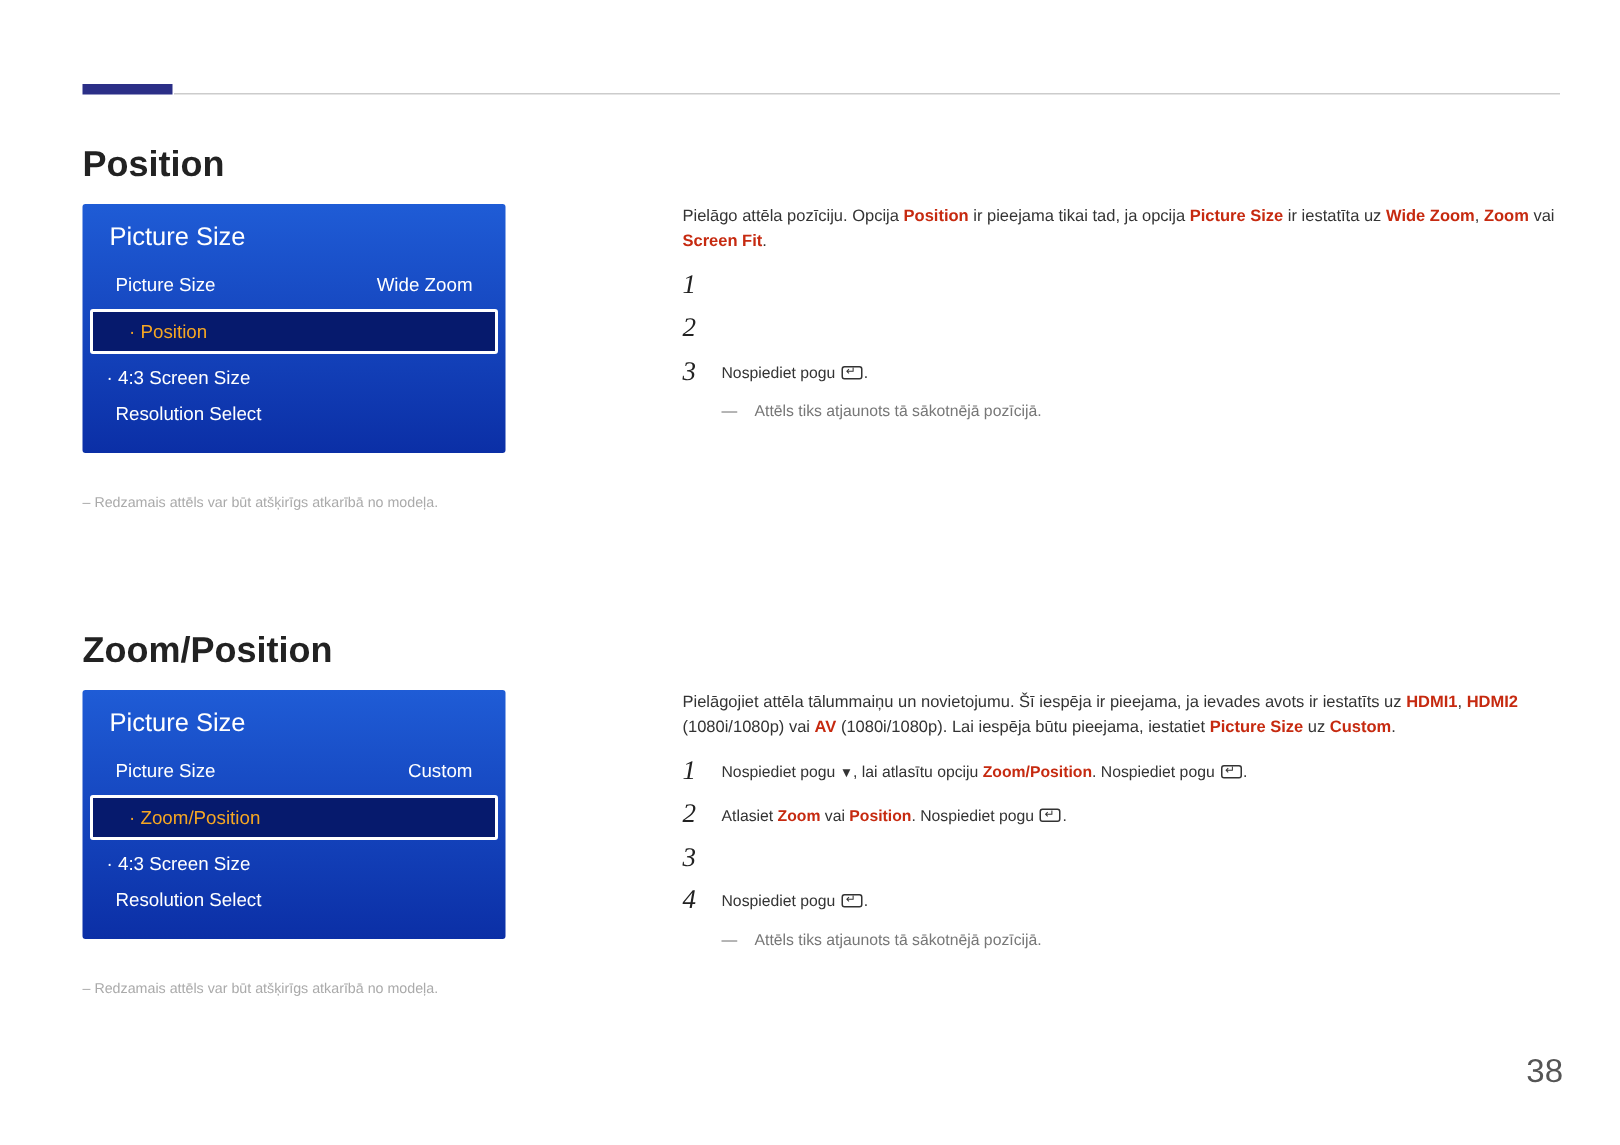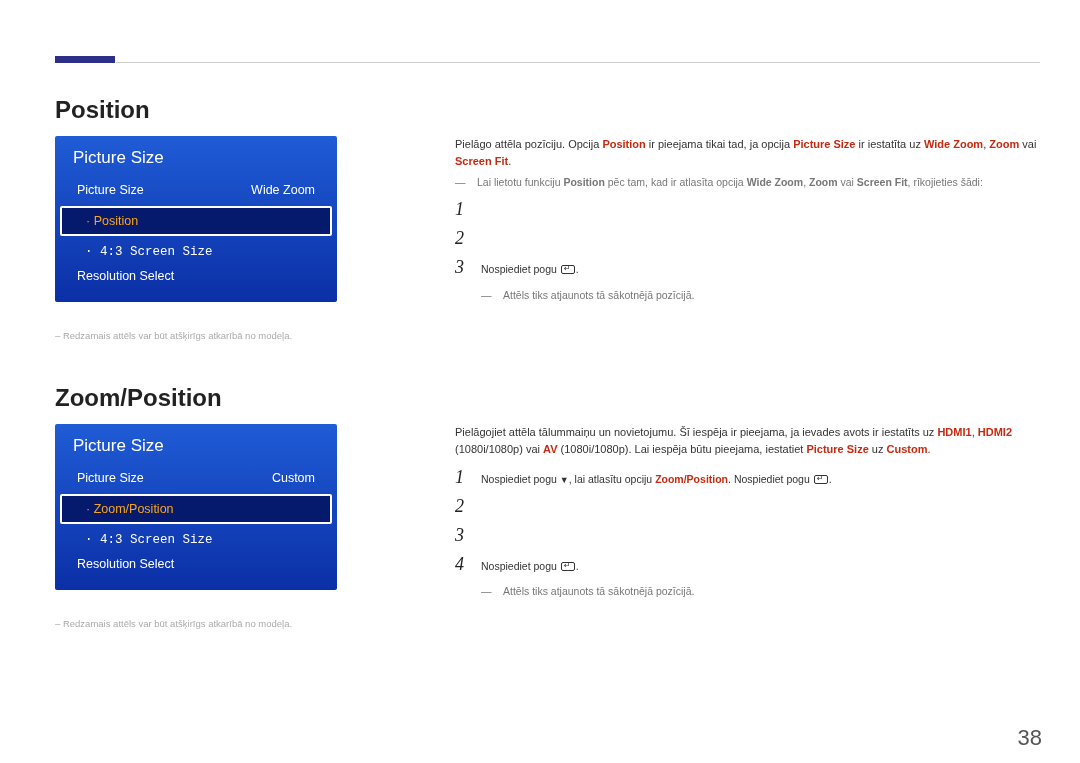--- a/index.html
+++ b/index.html
@@ -28,21 +28,21 @@
     height: 1px;
     border-top: 1px solid #ccc;
   }
   .section-heading {
     font-size: 24px;
     font-weight: 600;
     color: #222;
     margin-bottom: 12px;
   }
   .section1 { position: absolute; top: 96px; left: 55px; right: 40px; }
-  .section2 { position: absolute; top: 384px; left: 55px; right: 40px; }
+  .section2 { position: absolute; top: 420px; left: 55px; right: 40px; }
   .left-col { width: 295px; float: left; }
   .right-col { margin-left: 400px; }
   .menu-panel {
     width: 282px;
     background: linear-gradient(180deg, #1f5cd6 0%, #0b2fa6 100%);
     border-radius: 2px;
     color: #fff;
     font-size: 13px;
     padding-bottom: 14px;
   }
@@ -50,21 +50,21 @@
     padding: 12px 18px 10px;
     font-size: 17px;
     font-weight: 400;
   }
   .menu-row {
     display: flex;
     justify-content: space-between;
     padding: 5px 22px;
     font-size: 12.5px;
   }
-  .menu-row.indent { padding-left: 30px; font-family: Liberation Mono, monospace; }
+  .menu-row.indent { padding-left: 16px; }
   .menu-row .dot::before { content: "· "; }
   .menu-row.highlight {
     margin: 4px 5px;
     padding: 6px 24px;
     background: #061a6d;
     border: 2px solid #fff;
     border-radius: 2px;
     color: #f5a623;
   }
   .menu-row.highlight .dot::before { content: "· "; }
@@ -101,21 +101,21 @@
     font-size: 18px;
     font-weight: 400;
     color: #222;
     width: 26px;
     flex-shrink: 0;
     line-height: 1.1;
   }
   .step-text { font-size: 10.5px; color: #333; padding-top: 3px; }
   .page-num {
     position: absolute;
-    bottom: 12px;
+    bottom: 36px;
     right: 38px;
     font-size: 22px;
     color: #555;
     font-weight: 300;
     text-align: right;
   }
   .icon-tri { display:inline-block; font-size:9px; vertical-align:0; }
   .icon-enter {
     display:inline-block;
     width:14px; height:9px;
@@ -158,23 +158,20 @@
         <span>Resolution Select</span>
       </div>
     </div>
     <div class="footnote">Redzamais attēls var būt atšķirīgs atkarībā no modeļa.</div>
   </div>
 
   <div class="right-col">
     <p>
       <span>Pielāgo attēla pozīciju. Opcija </span><span class="bold-red">Position</span><span> ir pieejama tikai tad, ja opcija </span><span class="bold-red">Picture Size</span><span> ir iestatīta uz </span><span class="bold-red">Wide Zoom</span>, <span class="bold-red">Zoom</span> vai <span class="bold-red">Screen Fit</span>.
     </p>
-    <div class="sub-dash">
-      <span>Lai lietotu funkciju </span><span class="bold">Position</span><span> pēc tam, kad ir atlasīta opcija </span><span class="bold">Wide Zoom</span>, <span class="bold">Zoom</span><span> vai </span><span class="bold">Screen Fit</span><span>, rīkojieties šādi:</span>
-    </div>
 
     <div class="step-list">
       <div class="step-item">
         <span class="step-num">1</span>
       </div>
       <div class="step-item">
         <span class="step-num">2</span>
       </div>
       <div class="step-item">
         <span class="step-num">3</span>
@@ -219,20 +216,23 @@
 
     <div class="step-list">
       <div class="step-item">
         <span class="step-num">1</span>
         <span class="step-text">
           <span>Nospiediet pogu </span><span class="icon-tri">▼</span><span>, lai atlasītu opciju </span><span class="bold-red">Zoom/Position</span><span>. Nospiediet pogu </span><span class="icon-enter"></span>.
         </span>
       </div>
       <div class="step-item">
         <span class="step-num">2</span>
+        <span class="step-text">
+          <span>Atlasiet </span><span class="bold-red">Zoom</span><span> vai </span><span class="bold-red">Position</span><span>. Nospiediet pogu </span><span class="icon-enter"></span>.
+        </span>
       </div>
       <div class="step-item">
         <span class="step-num">3</span>
       </div>
       <div class="step-item">
         <span class="step-num">4</span>
         <span class="step-text">
           <span>Nospiediet pogu </span><span class="icon-enter"></span>.
         </span>
       </div>

